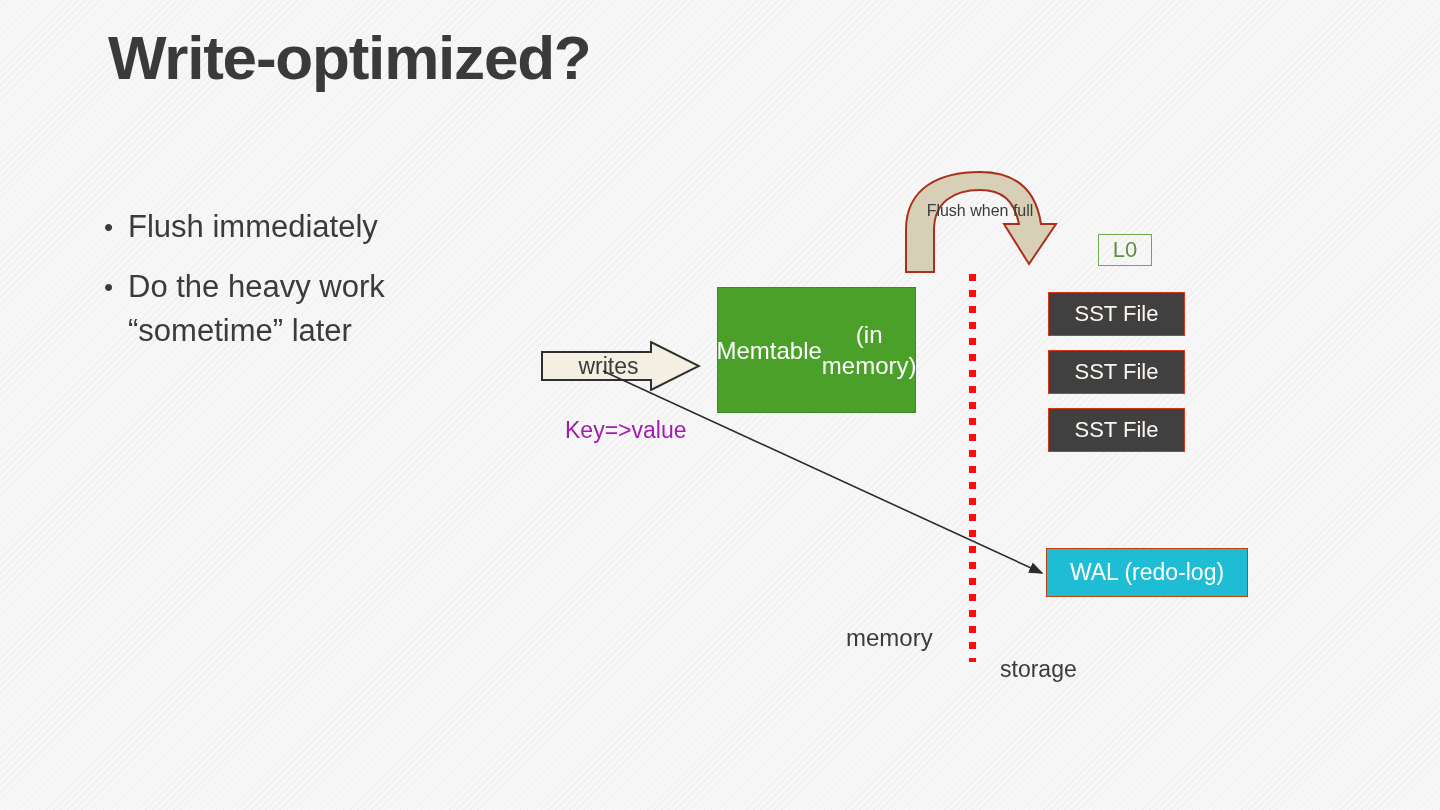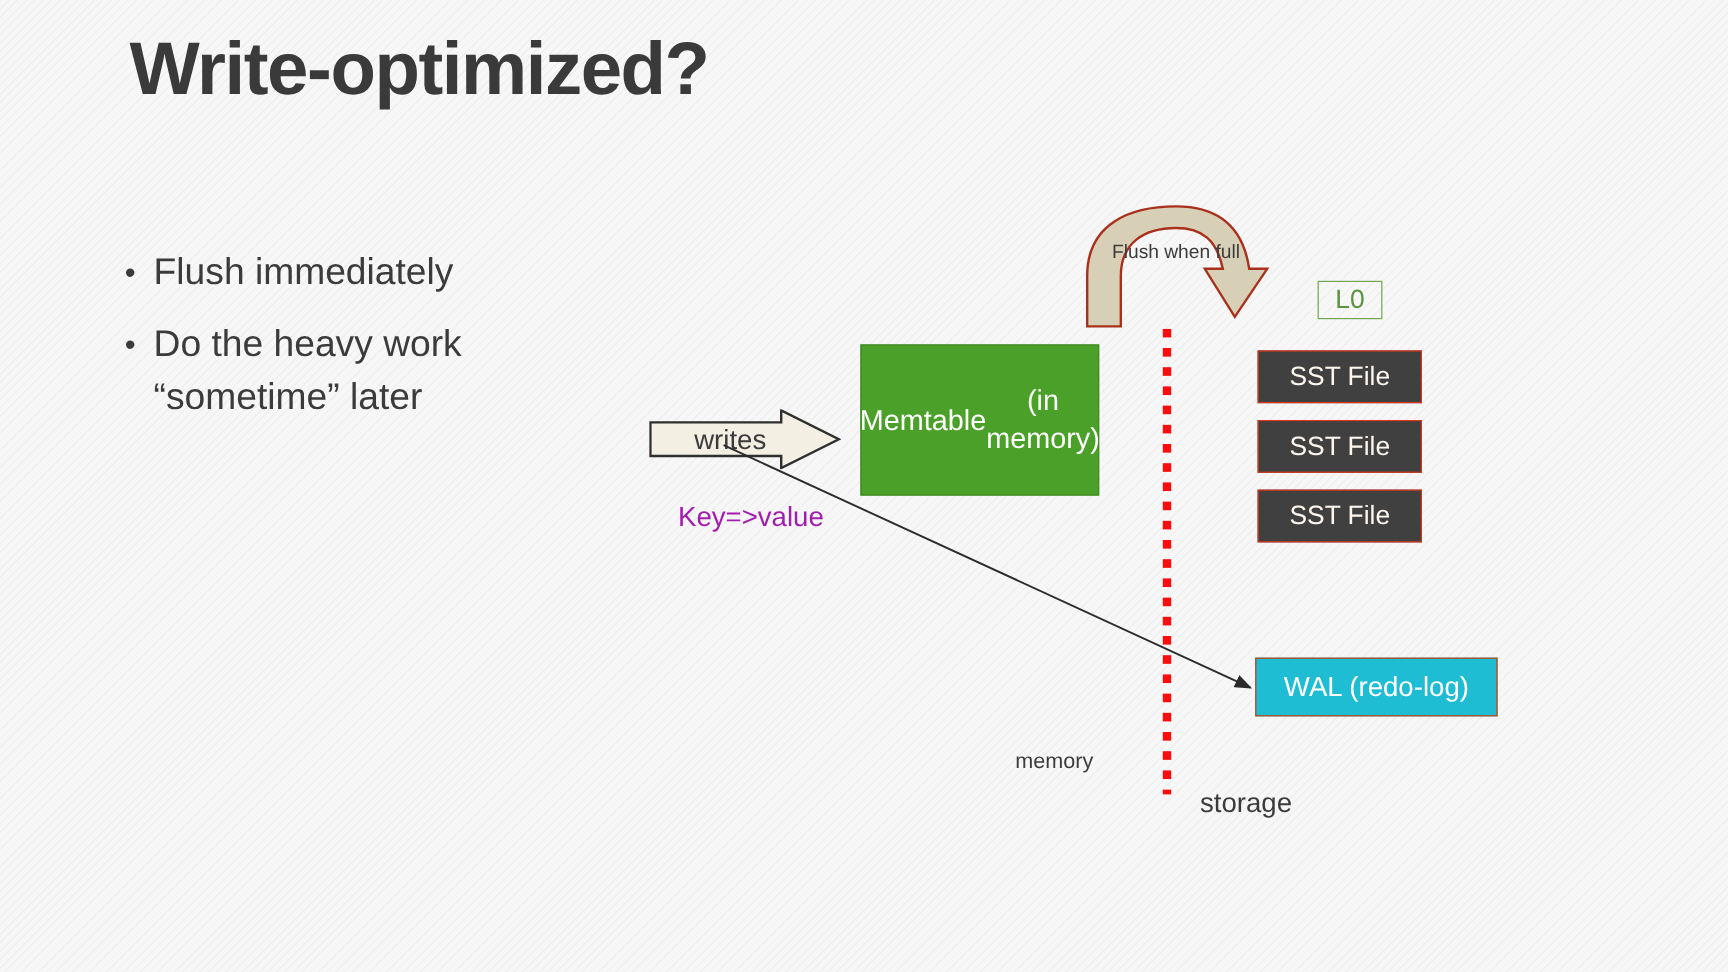--- a/index.html
+++ b/index.html
@@ -133,21 +133,21 @@
     height: 388px;
     background-image: linear-gradient(to bottom, #fb0d0d 0px, #fb0d0d 7px, transparent 7px, transparent 16px);
     background-size: 7px 16px;
     background-repeat: repeat-y;
   }
 
   .label-memory {
     position: absolute;
     left: 846px;
     top: 624px;
-    font-size: 18px;
+    font-size: 24px;
     color: #3b3b3b;
   }
   .label-storage {
     position: absolute;
     left: 1000px;
     top: 624px;
     font-size: 23px;
     color: #3b3b3b;
     margin-top: 32px;
   }

